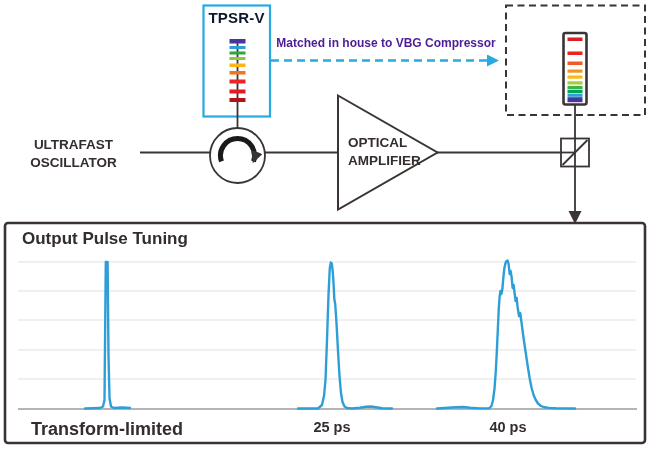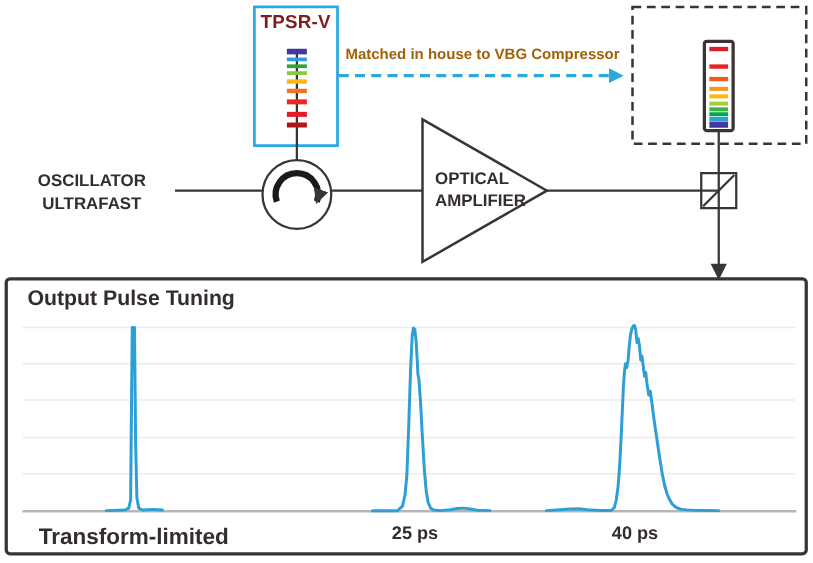--- a/index.html
+++ b/index.html
@@ -1,23 +1,23 @@
 <!DOCTYPE html>
 <html><head>
 <meta charset="utf-8">
 <style>
   html,body{margin:0;padding:0;background:#ffffff;}
   #stage{position:relative;width:650px;height:450px;background:#ffffff;overflow:hidden;
          font-family:"Liberation Sans",sans-serif;}
   #diagram-svg{position:absolute;left:0;top:0;}
   .ovl{position:absolute;font-weight:bold;color:#332d2b;pointer-events:none;}
   .center{text-align:center;}
-  #tpsr-label{left:203px;top:9px;width:67px;font-size:15px;color:#7f1d1d;letter-spacing:.2px;}
+  #tpsr-label{left:203px;top:9px;width:67px;font-size:15px;color:#0f172a;letter-spacing:.2px;}
   #vbg-label{left:506px;top:11px;width:139px;font-size:13px;letter-spacing:.1px;}
-  #note-label{left:268px;top:36px;width:236px;font-size:12px;color:#a16207;}
+  #note-label{left:268px;top:36px;width:236px;font-size:12px;color:#4c1d95;}
   #osc-label{left:7px;top:136px;width:133px;font-size:13.5px;line-height:1.35;}
   #amp-label{left:348px;top:134px;width:92px;font-size:13.5px;line-height:1.35;text-align:left;}
   #panel-title{left:22px;top:229px;font-size:17px;}
   #pulse-label-1{left:27px;top:419px;width:160px;font-size:18px;}
   #pulse-label-2{left:292px;top:419px;width:80px;font-size:14.5px;}
   #pulse-label-3{left:468px;top:419px;width:80px;font-size:14.5px;}
   .line2{display:block;}
 </style>
 </head>
 <body>
@@ -93,22 +93,22 @@
     <g id="pulses">
         <polyline points="85,408.5 100,408 103,406.5 104.5,400 105.8,262 107.6,262 108.5,355 109.5,398 111,406.5 114,408 122,407.5 130,408" fill="none" stroke="#2e9fd6" stroke-width="2.4" stroke-linejoin="round" stroke-linecap="round"></polyline>
         <polyline points="298,408.5 318,408.5 322,405 324,396 325.5,380 327,340 328.5,295 329.8,268 330.8,262.5 331.8,263.5 332.8,272 333.8,288 334.3,299 335.2,304 336.5,323 338,351 339.5,376 341,393 342.5,402 344.5,406.5 347,408 352,408.5 360,407.8 366,406.8 371,406.5 376,407.2 382,408.2 392,408.5" fill="none" stroke="#2e9fd6" stroke-width="2.4" stroke-linejoin="round" stroke-linecap="round"></polyline>
         <polyline points="437,408.5 448,407.8 456,407.2 463,407 470,407.8 480,408.4 489,408.4 491.5,406 493,400 494.5,389 495.8,371 496.8,352 497.8,330 498.8,308 499.6,297 500.4,291 501.4,294 502.4,289 503.4,277 504.4,268 505.4,263.5 506.4,261 507.6,260.5 508.6,264 509.6,274 510.6,271 511.6,277 512.6,288 513.6,285 514.6,293 515.6,301 516.6,298 517.6,307 519,316 520.2,313 521.6,323 523,334 524.6,345 526.2,356 528,368 529.8,379 531.6,388 533.6,395 535.8,400 538,403.5 541,406 544.5,407.3 549,407.9 556,408.3 566,408.4 575,408.5" fill="none" stroke="#2e9fd6" stroke-width="2.4" stroke-linejoin="round" stroke-linecap="round"></polyline>
       </g>
   </svg>
 
   <div class="ovl center" id="tpsr-label">TPSR-V</div>
   <div class="ovl center" id="note-label">Matched in house to VBG Compressor</div>
   <div class="ovl center" id="osc-label">
+    <span class="line2">ULTRAFAST</span>
     <span class="line2">OSCILLATOR</span>
-    <span class="line2">ULTRAFAST</span>
   </div>
   <div class="ovl" id="amp-label">
     <span class="line2">OPTICAL</span>
     <span class="line2">AMPLIFIER</span>
   </div>
   <div class="ovl" id="panel-title">Output Pulse Tuning</div>
   <div class="ovl center" id="pulse-label-1">Transform-limited</div>
   <div class="ovl center" id="pulse-label-2">25 ps</div>
   <div class="ovl center" id="pulse-label-3">40 ps</div>
 </div>

